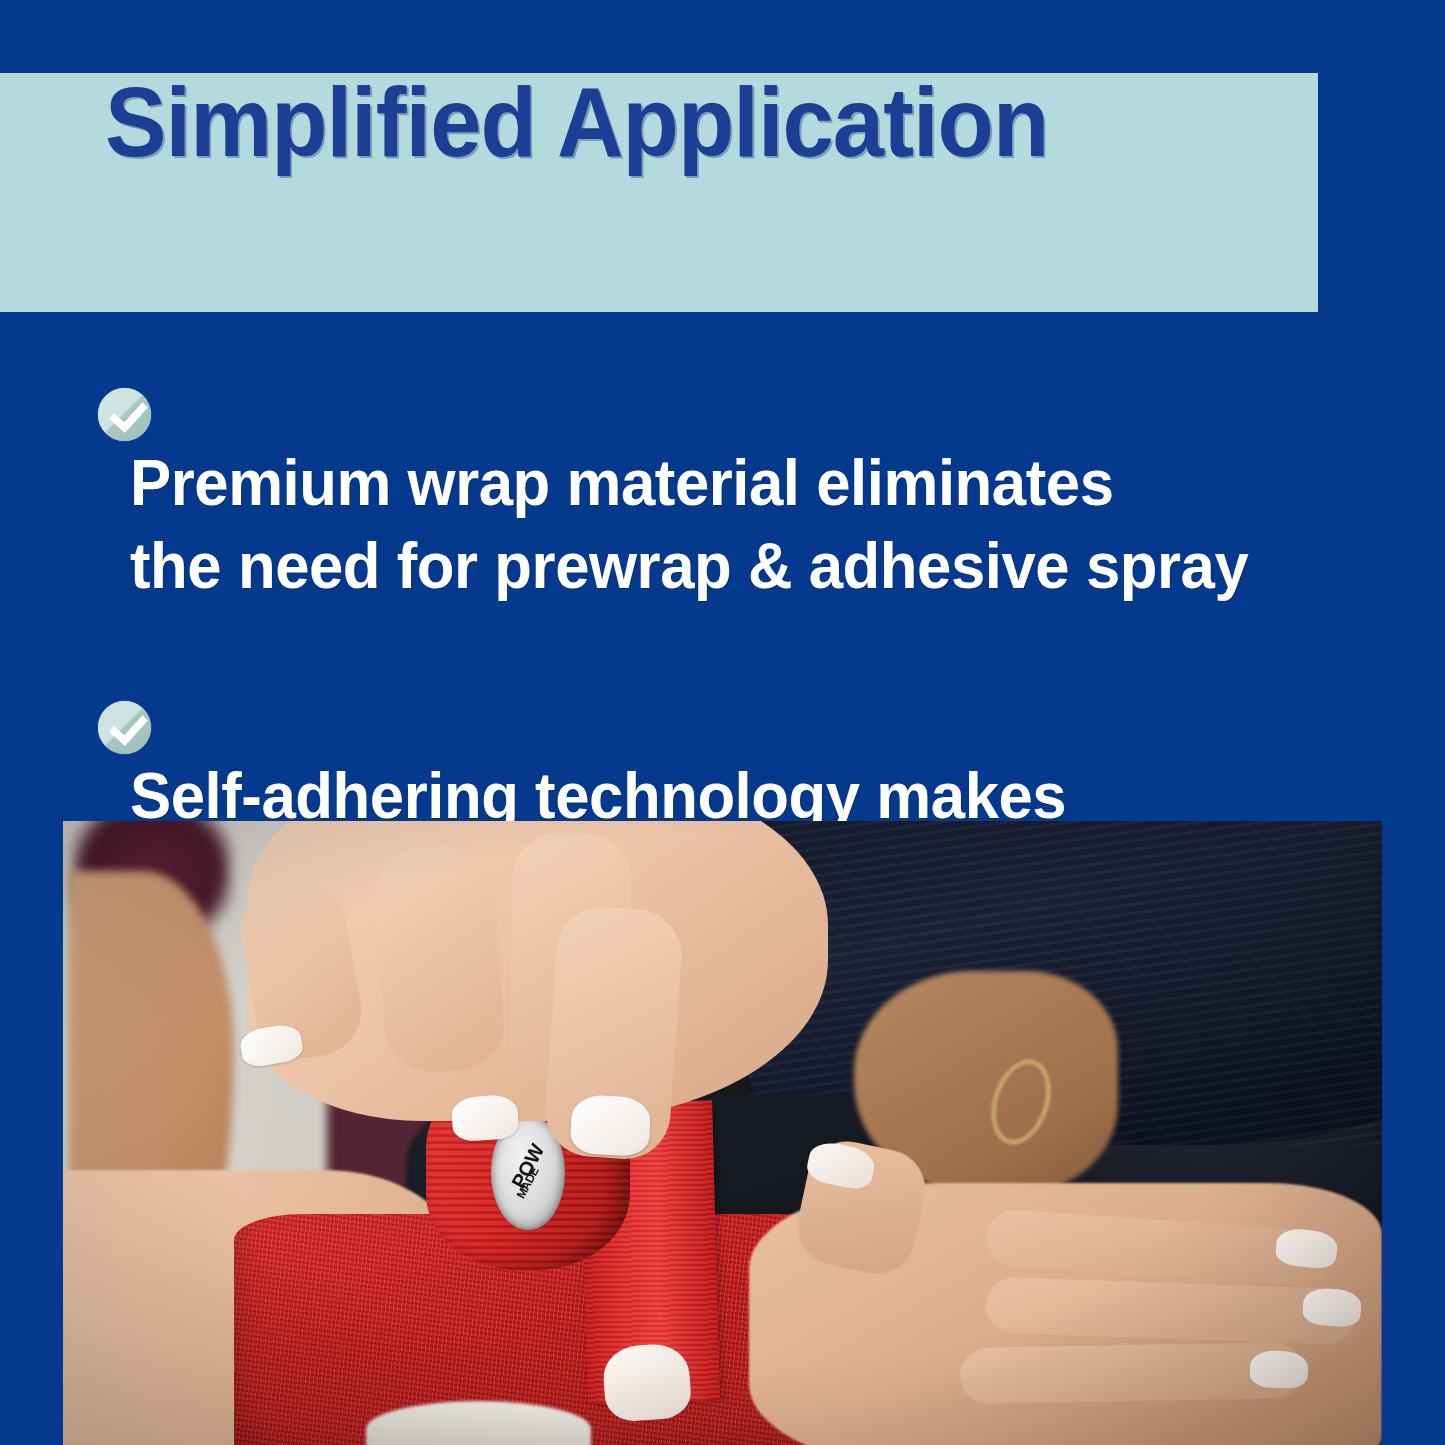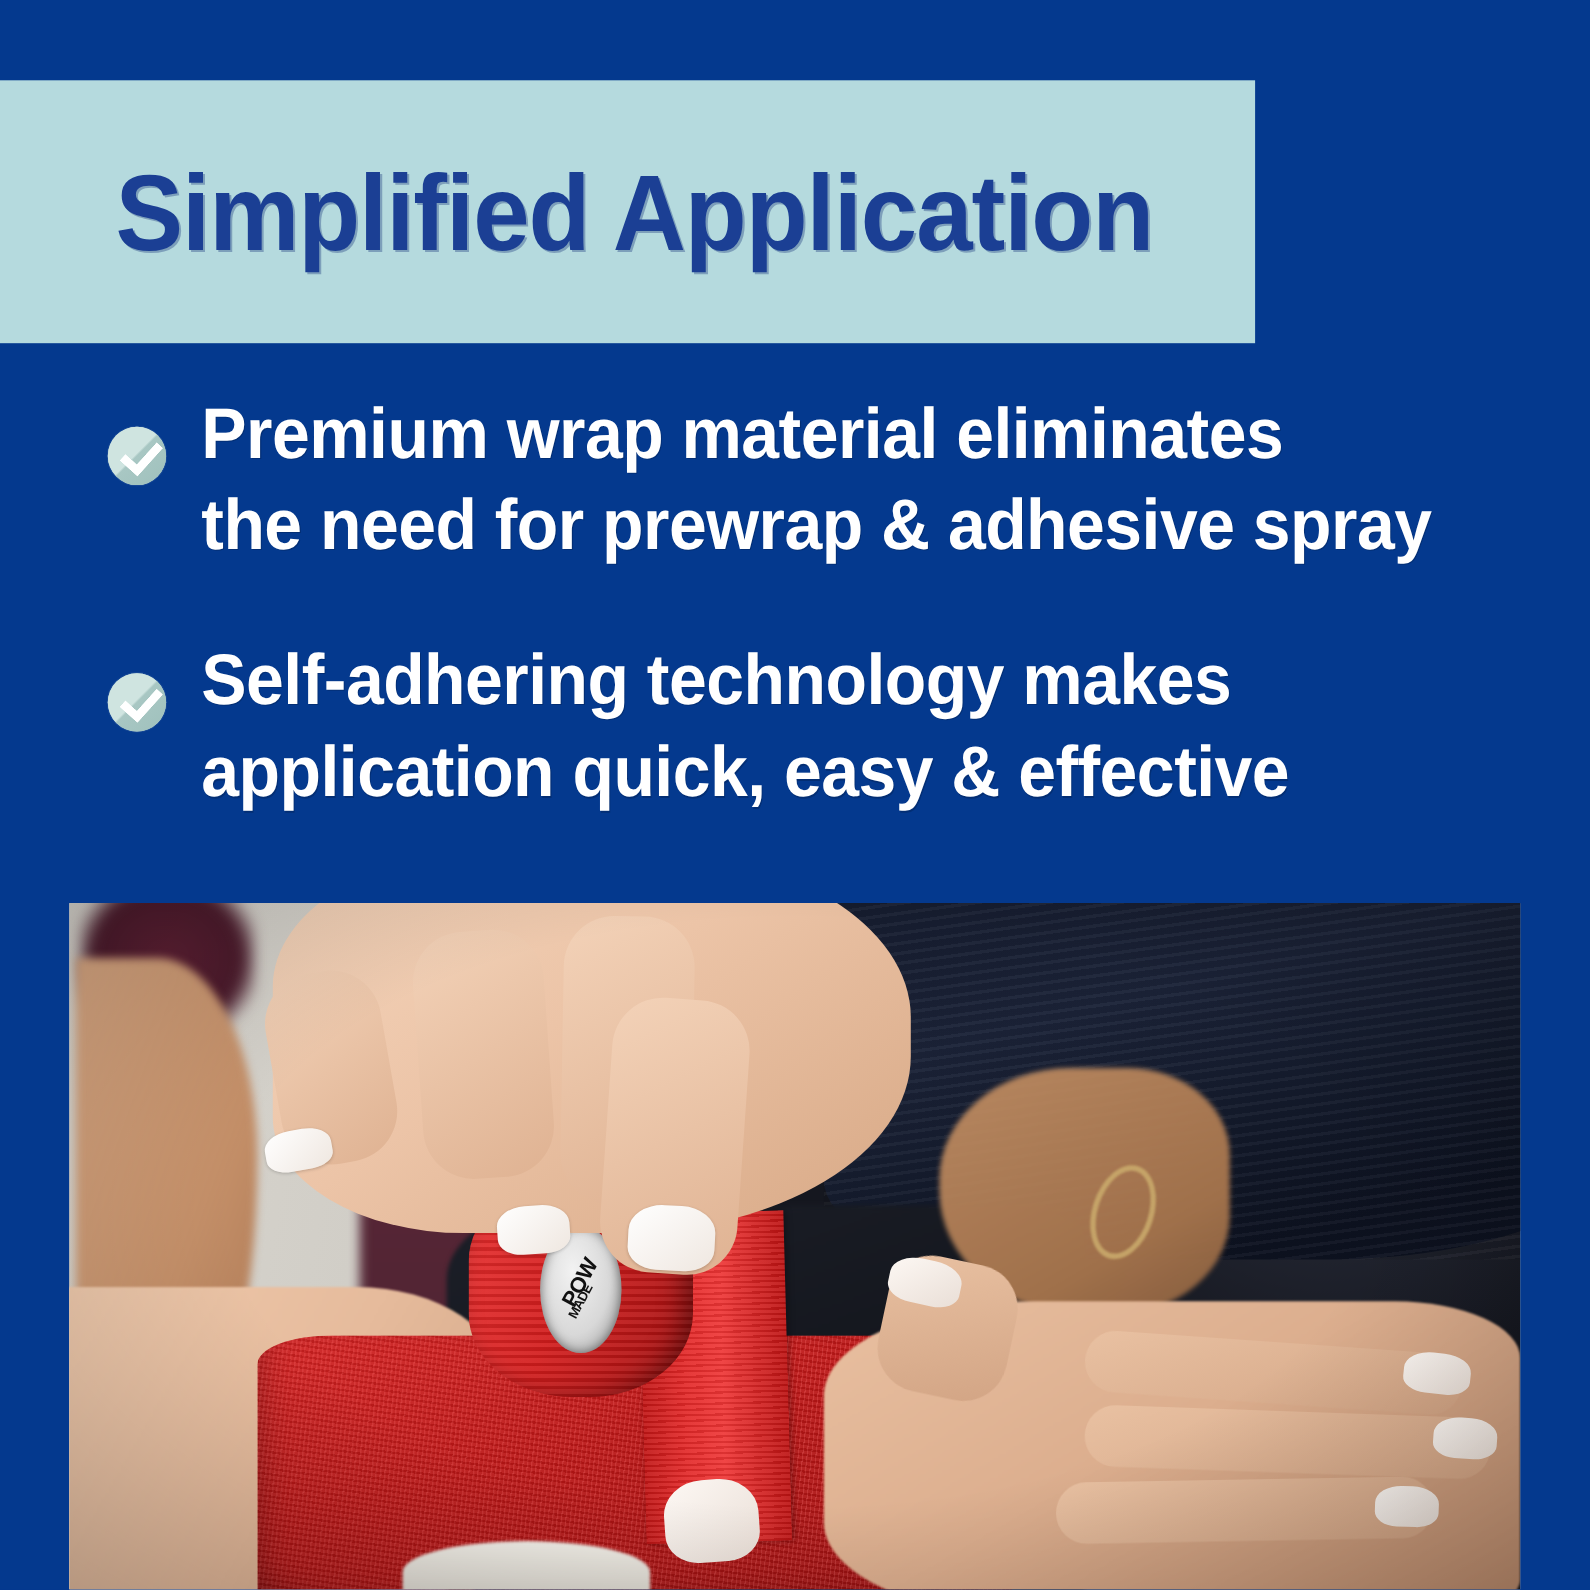--- a/index.html
+++ b/index.html
@@ -8,23 +8,23 @@
     background:#04398e;
     font-family:"Liberation Sans", sans-serif;
     overflow:hidden;
     position:relative;
   }
 
   
   .header-band{
     position:absolute;
     left:0; top:73px;
-    width:1141px; height:239px;
+    width:1318px; height:239px;
     background:#b5dade;
-    display:flex; align-items:center;
+    display:flex; align-items:flex-start;
   }
   .header-title{
     margin-left:105px;
     font-family:"Liberation Sans Narrow","Liberation Sans",sans-serif;
     font-weight:700;
     font-size:98px;
     line-height:1;
     color:#1b3f94;
     letter-spacing:-1px;
     transform:scaleX(0.94);
@@ -37,20 +37,21 @@
   .bullets{
     position:absolute;
     left:0; top:352px;
     width:1445px;
   }
   .bullet-row{
     display:flex;
     align-items:flex-start;
     padding-left:98px;
     margin-bottom:58px;
+    flex-direction:column;
   }
   .bullet-row:last-child{margin-bottom:12px;}
 
   .check-badge{
     flex:0 0 auto;
     width:53px;height:53px;
     border-radius:50%;
     background:#b9d6d2;
     position:relative;
     margin-top:36px;

